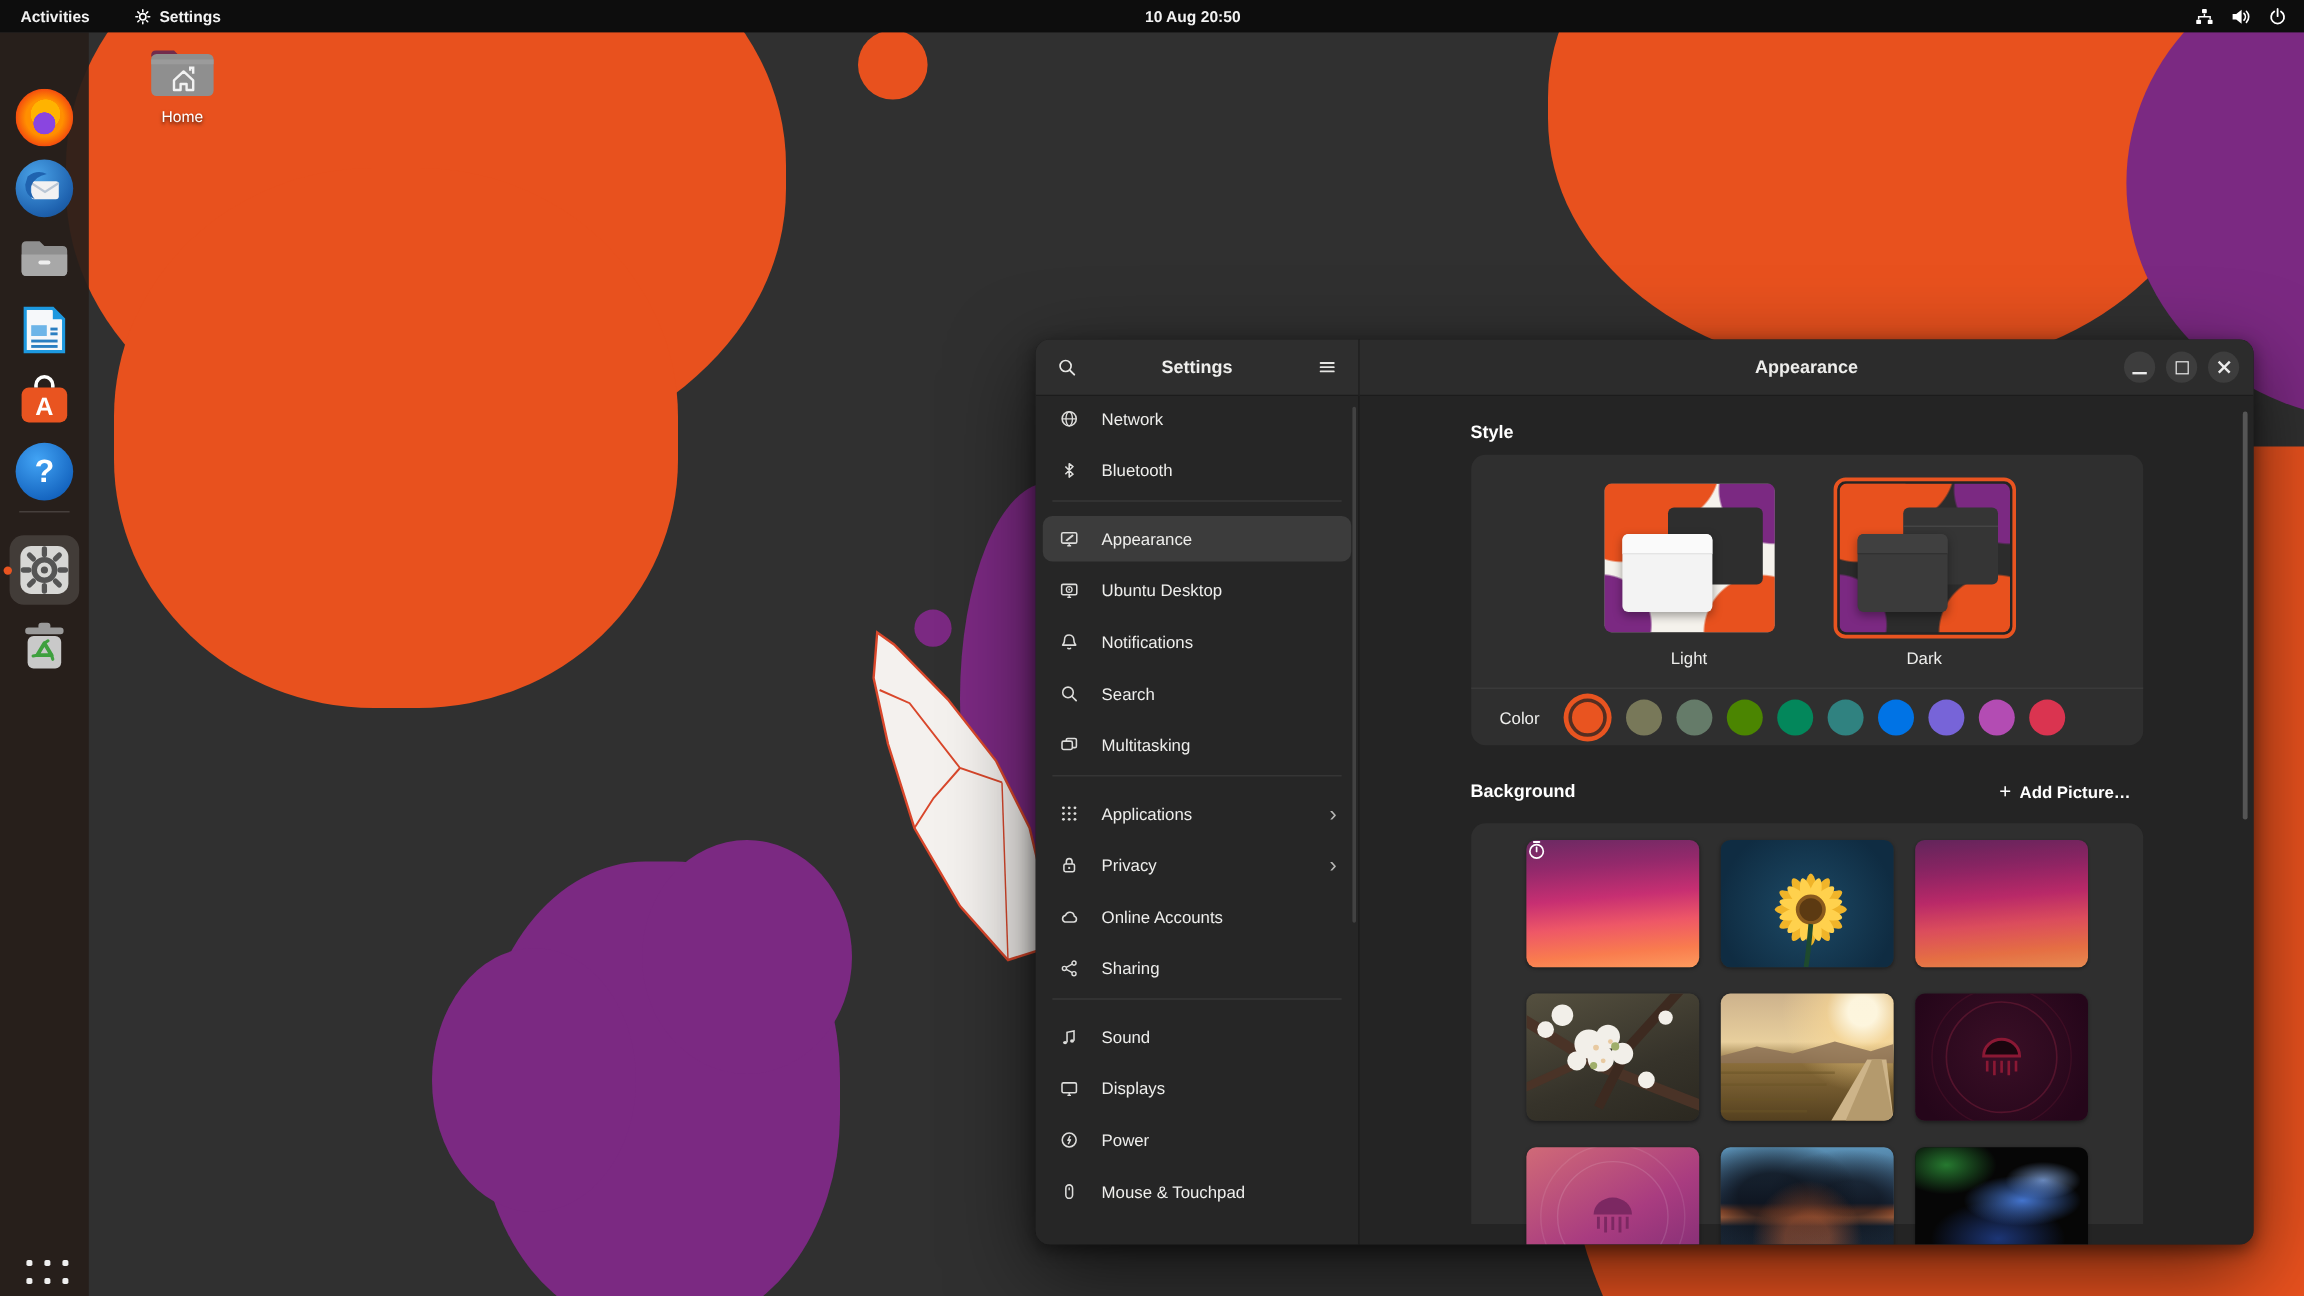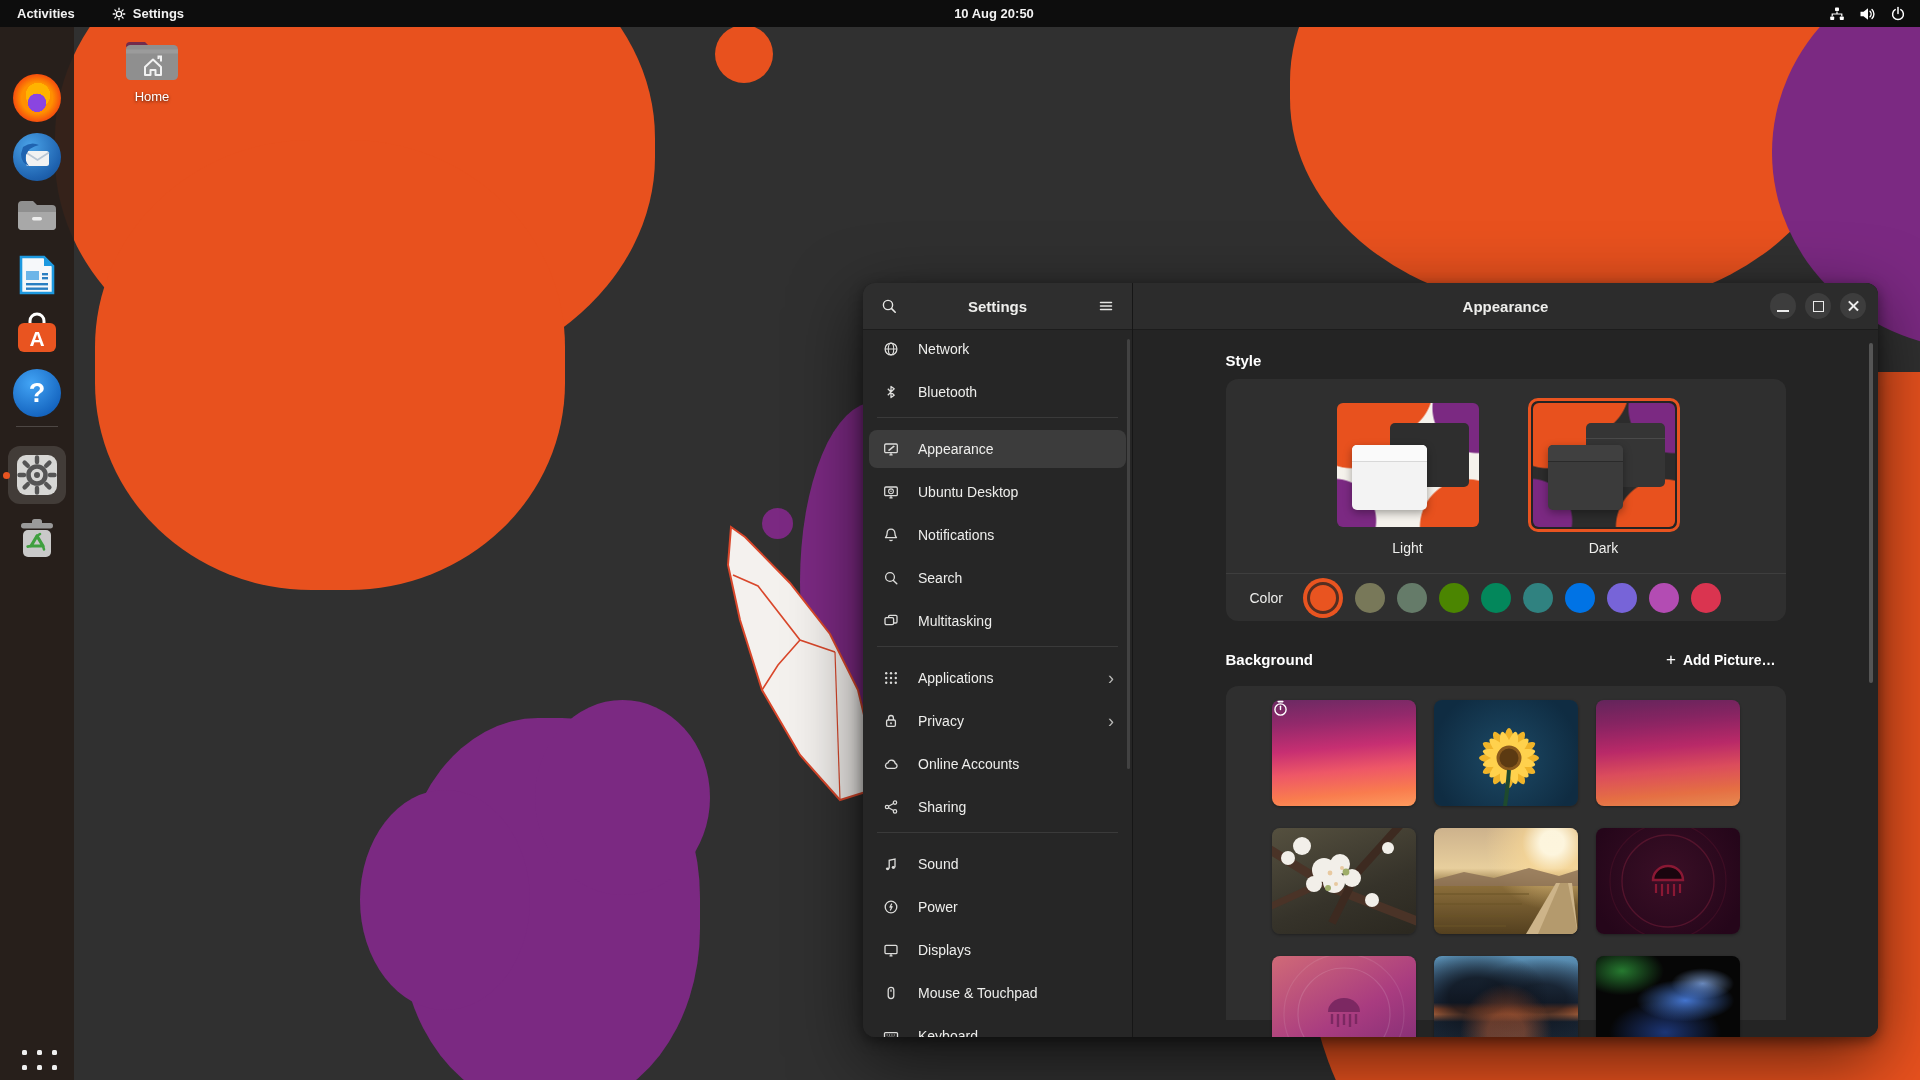--- a/index.html
+++ b/index.html
@@ -437,45 +437,38 @@
       <div class="sb-row">
         <svg class="sb-ic" viewBox="0 0 16 16">
           <path d="M6.2,12.6 V4.3 L12,3.1 V11.3" fill="none" stroke="currentColor" stroke-width="1.3"></path>
           <ellipse cx="4.6" cy="12.8" rx="1.7" ry="1.4" fill="currentColor"></ellipse>
           <ellipse cx="10.4" cy="11.5" rx="1.7" ry="1.4" fill="currentColor"></ellipse>
         </svg>
         <span>Sound</span>
       </div>
       <div class="sb-row">
         <svg class="sb-ic" viewBox="0 0 16 16">
+          <rect x="2" y="3.4" width="12" height="8.2" rx="1.2" fill="none" stroke="currentColor" stroke-width="1.3"></rect>
+          <path d="M6.5,13.8 h3 M8,11.6 v2.2" stroke="currentColor" stroke-width="1.2"></path>
+        </svg>
+        <span>Displays</span>
+      </div>
+      <div class="sb-row">
+        <svg class="sb-ic" viewBox="0 0 16 16">
           <circle cx="8" cy="8" r="5.8" fill="none" stroke="currentColor" stroke-width="1.3"></circle>
           <polyline points="8.8,4.6 6.9,8.2 9.1,7.7 7.2,11.4" fill="none" stroke="currentColor" stroke-width="1.2" stroke-linejoin="round"></polyline>
         </svg>
         <span>Power</span>
       </div>
       <div class="sb-row">
         <svg class="sb-ic" viewBox="0 0 16 16">
-          <rect x="2" y="3.4" width="12" height="8.2" rx="1.2" fill="none" stroke="currentColor" stroke-width="1.3"></rect>
-          <path d="M6.5,13.8 h3 M8,11.6 v2.2" stroke="currentColor" stroke-width="1.2"></path>
-        </svg>
-        <span>Displays</span>
-      </div>
-      <div class="sb-row">
-        <svg class="sb-ic" viewBox="0 0 16 16">
           <rect x="5.2" y="2.4" width="5.6" height="11.2" rx="2.8" fill="none" stroke="currentColor" stroke-width="1.3"></rect>
           <path d="M8,4.6 v2.2" stroke="currentColor" stroke-width="1.2"></path>
         </svg>
         <span>Mouse &amp; Touchpad</span>
-      </div>
-      <div class="sb-row">
-        <svg class="sb-ic" viewBox="0 0 16 16">
-          <rect x="1.5" y="4.6" width="13" height="7" rx="1" fill="none" stroke="currentColor" stroke-width="1.3"></rect>
-          <path d="M3.6,7 h1 M6,7 h1 M8.4,7 h1 M10.8,7 h1 M4.6,9.4 h6.8" stroke="currentColor" stroke-width="1.1"></path>
-        </svg>
-        <span>Keyboard</span>
       </div>
     </div>
     <div class="sb-scroll"></div>
   </div>
 
   <div id="main">
     <div class="m-header">
       <span class="title">Appearance</span>
       <div class="win-controls">
         <div class="wbtn min"></div>

